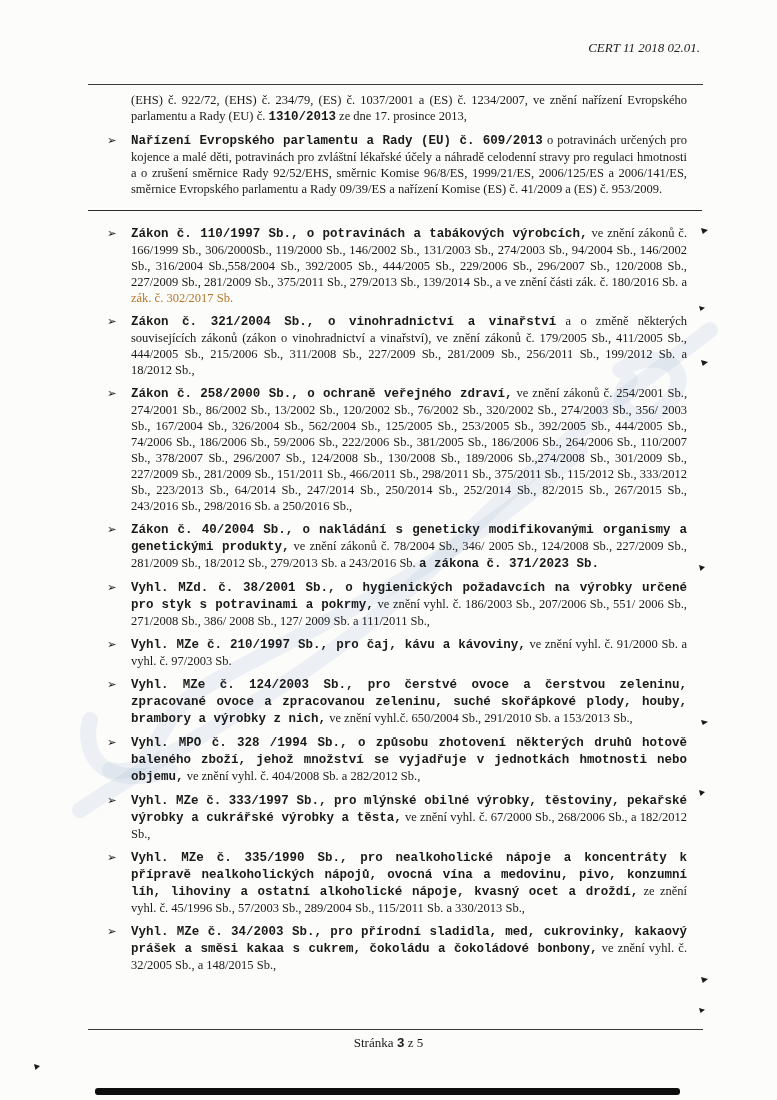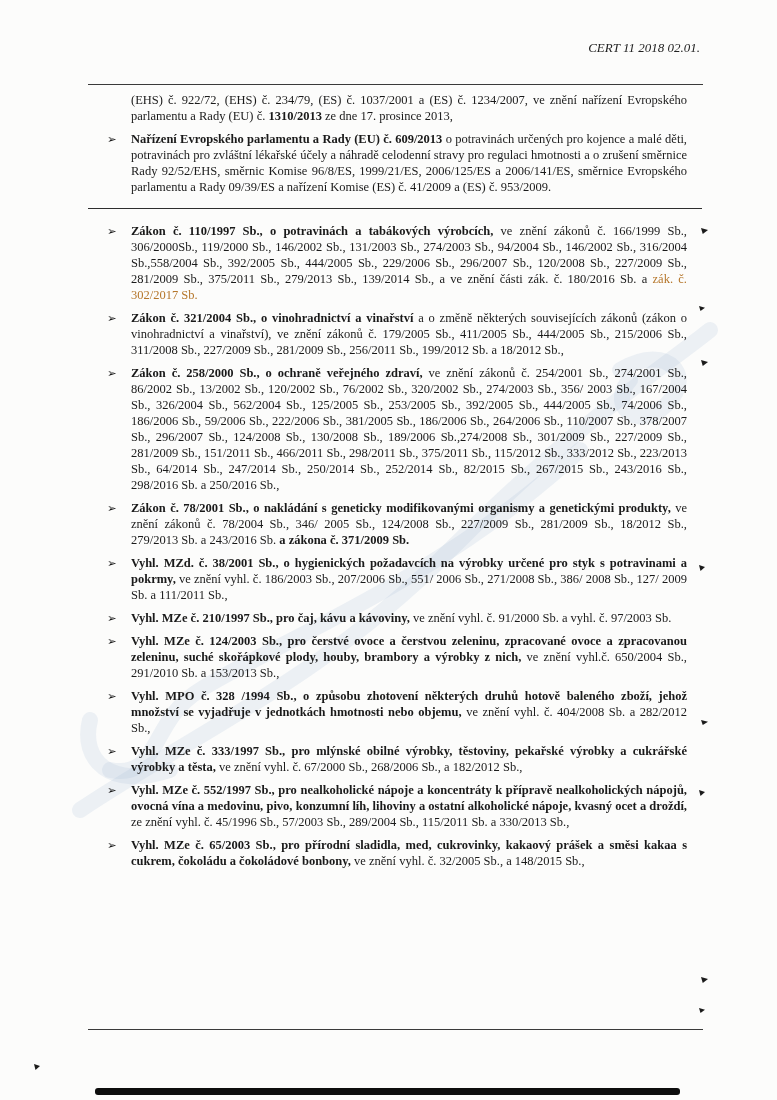--- a/index.html
+++ b/index.html
@@ -29,21 +29,21 @@
     text-align:justify;
     font-size:12.5px; line-height:16px;
   }
   .item { position:relative; margin:0 0 7px 0; }
   .item .arrow {
     position:absolute; left:-24px; top:1px;
     font-size:11.5px; color:#111;
     font-family:"DejaVu Sans", sans-serif;
   }
   .seg-r { font-weight:normal; }
-  .seg-b { font-weight:bold; }
+  .seg-b { font-weight:bold;font-family:Liberation Mono, monospace; }
   .seg-o { color:#b5762a; }
   .rule-mid {
     border:none; border-top:1.4px solid #2e2e2e;
     margin:13px 0 14px -43px; width:614px; height:0;
   }
   .footer-text {
     position:absolute; top:1035px; left:0; width:100%;
     text-align:center; font-size:13px;
   }
   .watermark {
@@ -100,21 +100,21 @@
       <p class="para"><span class="seg-b">Zákon č. 321/2004 Sb., o vinohradnictví a vinařství</span><span class="seg-r"> a o změně některých souvisejících zákonů (zákon o vinohradnictví a vinařství), ve znění zákonů č. 179/2005 Sb., 411/2005 Sb., 444/2005 Sb., 215/2006 Sb., 311/2008 Sb., 227/2009 Sb., 281/2009 Sb., 256/2011 Sb., 199/2012 Sb. a 18/2012 Sb.,</span></p>
     </div>
 
     <div class="item">
       <span class="arrow">➢</span>
       <p class="para"><span class="seg-b">Zákon č. 258/2000 Sb., o ochraně veřejného zdraví,</span><span class="seg-r"> ve znění zákonů č. 254/2001 Sb., 274/2001 Sb., 86/2002 Sb., 13/2002 Sb., 120/2002 Sb., 76/2002 Sb., 320/2002 Sb., 274/2003 Sb., 356/ 2003 Sb., 167/2004 Sb., 326/2004 Sb., 562/2004 Sb., 125/2005 Sb., 253/2005 Sb., 392/2005 Sb., 444/2005 Sb., 74/2006 Sb., 186/2006 Sb., 59/2006 Sb., 222/2006 Sb., 381/2005 Sb., 186/2006 Sb., 264/2006 Sb., 110/2007 Sb., 378/2007 Sb., 296/2007 Sb., 124/2008 Sb., 130/2008 Sb., 189/2006 Sb.,274/2008 Sb., 301/2009 Sb., 227/2009 Sb., 281/2009 Sb., 151/2011 Sb., 466/2011 Sb., 298/2011 Sb., 375/2011 Sb., 115/2012 Sb., 333/2012 Sb., 223/2013 Sb., 64/2014 Sb., 247/2014 Sb., 250/2014 Sb., 252/2014 Sb., 82/2015 Sb., 267/2015 Sb., 243/2016 Sb., 298/2016 Sb. a 250/2016 Sb.,</span></p>
     </div>
 
     <div class="item">
       <span class="arrow">➢</span>
-      <p class="para"><span class="seg-b">Zákon č. 78/2001 Sb., o nakládání s geneticky modifikovanými organismy a genetickými produkty,</span><span class="seg-r"> ve znění zákonů č. 78/2004 Sb., 346/ 2005 Sb., 124/2008 Sb., 227/2009 Sb., 281/2009 Sb., 18/2012 Sb., 279/2013 Sb. a 243/2016 Sb. </span><span class="seg-b">a zákona č. 371/2009 Sb.</span></p>
+      <p class="para"><span class="seg-b">Zákon č. 40/2004 Sb., o nakládání s geneticky modifikovanými organismy a genetickými produkty,</span><span class="seg-r"> ve znění zákonů č. 78/2004 Sb., 346/ 2005 Sb., 124/2008 Sb., 227/2009 Sb., 281/2009 Sb., 18/2012 Sb., 279/2013 Sb. a 243/2016 Sb. </span><span class="seg-b">a zákona č. 371/2023 Sb.</span></p>
     </div>
 
     <div class="item">
       <span class="arrow">➢</span>
       <p class="para"><span class="seg-b">Vyhl. MZd. č. 38/2001 Sb., o hygienických požadavcích na výrobky určené pro styk s potravinami a pokrmy,</span><span class="seg-r"> ve znění vyhl. č. 186/2003 Sb., 207/2006 Sb., 551/ 2006 Sb., 271/2008 Sb., 386/ 2008 Sb., 127/ 2009 Sb. a 111/2011 Sb.,</span></p>
     </div>
 
     <div class="item">
       <span class="arrow">➢</span>
       <p class="para"><span class="seg-b">Vyhl. MZe č. 210/1997 Sb., pro čaj, kávu a kávoviny,</span><span class="seg-r"> ve znění vyhl. č. 91/2000 Sb. a vyhl. č. 97/2003 Sb.</span></p>
@@ -130,31 +130,32 @@
       <p class="para"><span class="seg-b">Vyhl. MPO č. 328 /1994 Sb., o způsobu zhotovení některých druhů hotově baleného zboží, jehož množství se vyjadřuje v jednotkách hmotnosti nebo objemu,</span><span class="seg-r"> ve znění vyhl. č. 404/2008 Sb. a 282/2012 Sb.,</span></p>
     </div>
 
     <div class="item">
       <span class="arrow">➢</span>
       <p class="para"><span class="seg-b">Vyhl. MZe č. 333/1997 Sb., pro mlýnské obilné výrobky, těstoviny, pekařské výrobky a cukrářské výrobky a těsta,</span><span class="seg-r"> ve znění vyhl. č. 67/2000 Sb., 268/2006 Sb., a 182/2012 Sb.,</span></p>
     </div>
 
     <div class="item">
       <span class="arrow">➢</span>
-      <p class="para"><span class="seg-b">Vyhl. MZe č. 552/1997 Sb., pro nealkoholické nápoje a koncentráty k přípravě nealkoholických nápojů, ovocná vína a medovinu, pivo, konzumní líh, lihoviny a ostatní alkoholické nápoje, kvasný ocet a droždí,</span><span class="seg-r"> ze znění vyhl. č. 45/1996 Sb., 57/2003 Sb., 289/2004 Sb., 115/2011 Sb. a 330/2013 Sb.,</span></p>
+      <p class="para"><span class="seg-b">Vyhl. MZe č. 335/1990 Sb., pro nealkoholické nápoje a koncentráty k přípravě nealkoholických nápojů, ovocná vína a medovinu, pivo, konzumní líh, lihoviny a ostatní alkoholické nápoje, kvasný ocet a droždí,</span><span class="seg-r"> ze znění vyhl. č. 45/1996 Sb., 57/2003 Sb., 289/2004 Sb., 115/2011 Sb. a 330/2013 Sb.,</span></p>
     </div>
 
     <div class="item">
       <span class="arrow">➢</span>
-      <p class="para"><span class="seg-b">Vyhl. MZe č. 65/2003 Sb., pro přírodní sladidla, med, cukrovinky, kakaový prášek a směsi kakaa s cukrem, čokoládu a čokoládové bonbony,</span><span class="seg-r"> ve znění vyhl. č. 32/2005 Sb., a 148/2015 Sb.,</span></p>
+      <p class="para"><span class="seg-b">Vyhl. MZe č. 34/2003 Sb., pro přírodní sladidla, med, cukrovinky, kakaový prášek a směsi kakaa s cukrem, čokoládu a čokoládové bonbony,</span><span class="seg-r"> ve znění vyhl. č. 32/2005 Sb., a 148/2015 Sb.,</span></p>
     </div>
 
   </div>
 
   <div class="rule-footer"></div>
+  <div class="footer-text"><span class="seg-r">Stránka </span><span class="seg-b">3</span><span class="seg-r"> z 5</span></div>
 
   <div class="speck" style="left:701px;top:228px;width:7px;height:6px;"></div>
   <div class="speck" style="left:699px;top:306px;width:6px;height:5px;"></div>
   <div class="speck" style="left:701px;top:360px;width:7px;height:6px;"></div>
   <div class="speck" style="left:699px;top:565px;width:6px;height:6px;"></div>
   <div class="speck" style="left:701px;top:720px;width:7px;height:5px;"></div>
   <div class="speck" style="left:699px;top:790px;width:6px;height:6px;"></div>
   <div class="speck" style="left:701px;top:977px;width:7px;height:6px;"></div>
   <div class="speck" style="left:699px;top:1008px;width:6px;height:5px;"></div>
   <div class="speck" style="left:34px;top:1064px;width:6px;height:6px;"></div>

